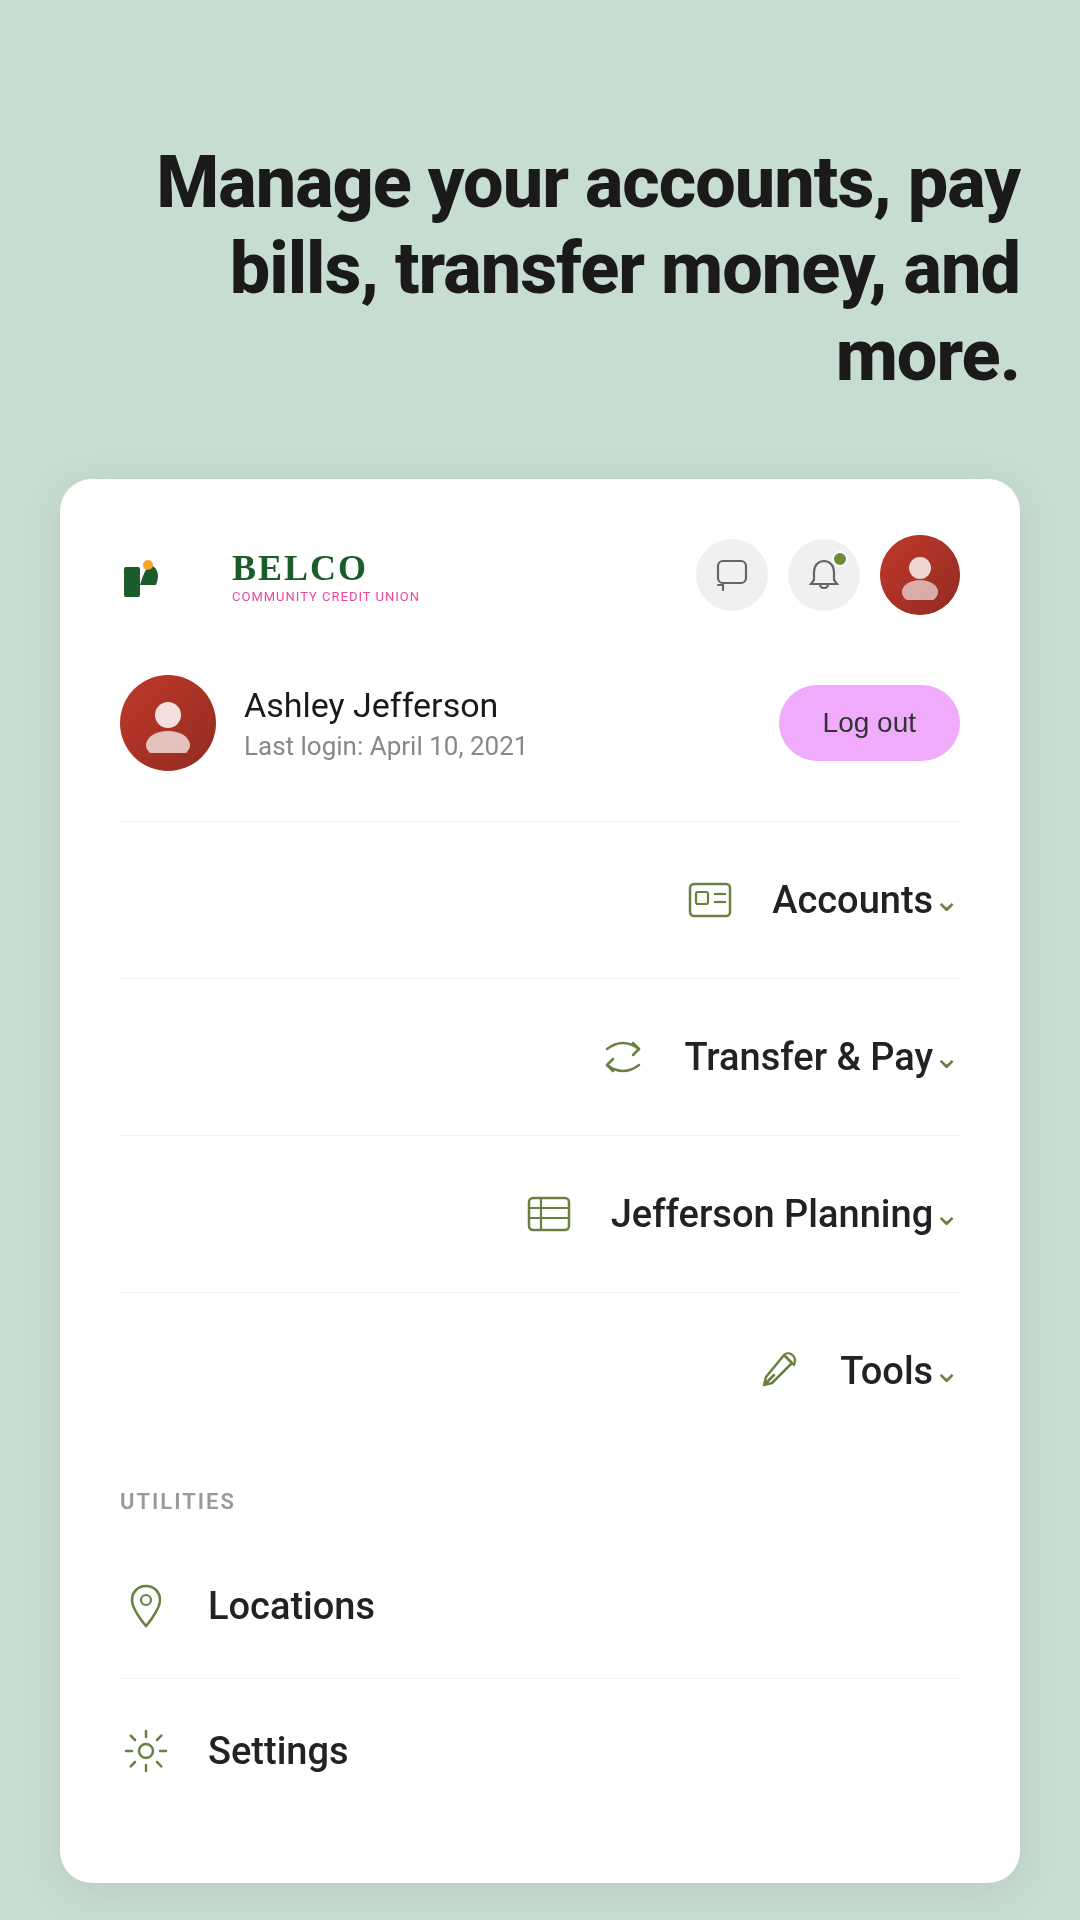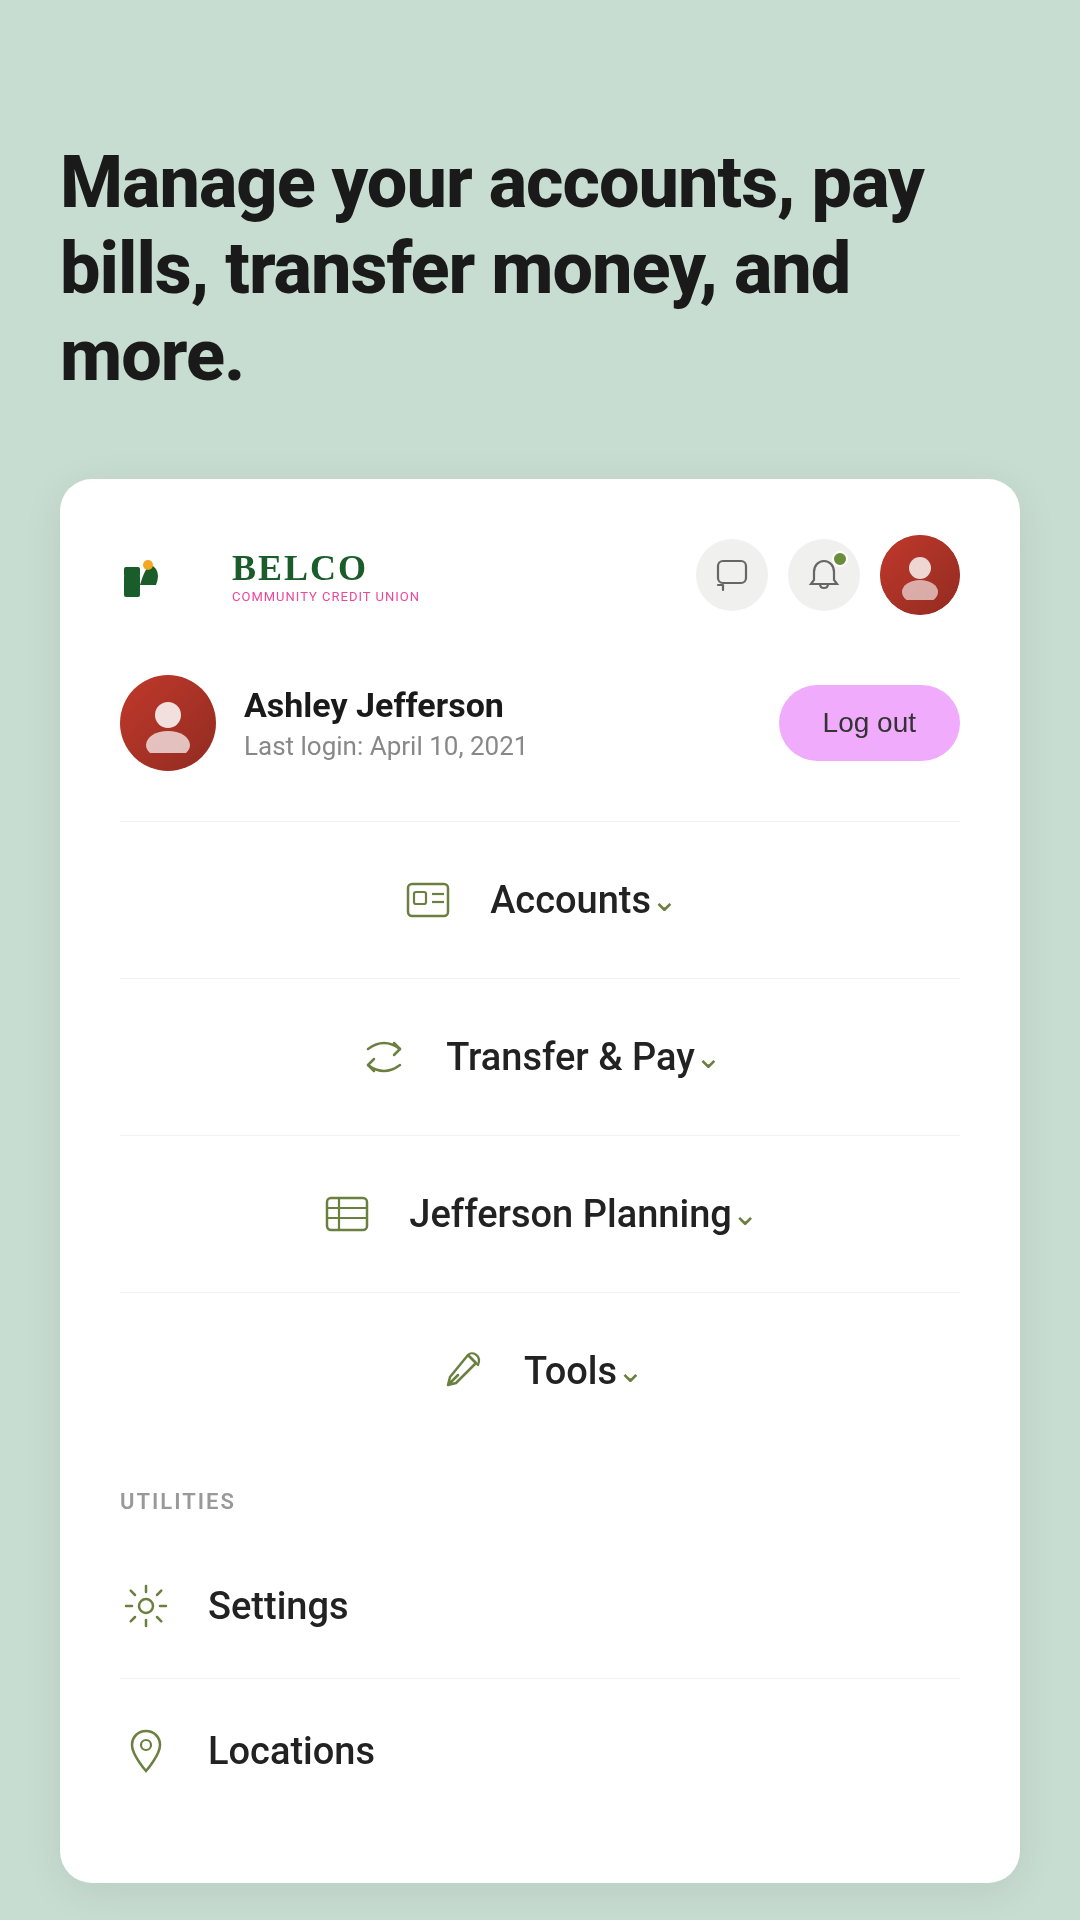--- a/index.html
+++ b/index.html
@@ -12,21 +12,21 @@
     body {
       width: 1080px;
       min-height: 1920px;
       background-color: #c8ddd1;
       font-family: -apple-system, BlinkMacSystemFont, 'Segoe UI', Roboto, sans-serif;
       overflow-x: hidden;
     }
 
     .hero-section {
       padding: 140px 60px 80px 60px;
-      text-align: left;
+      text-align: right;
     }
 
     .hero-title {
       font-size: 72px;
       font-weight: 800;
       color: #1a1a1a;
       line-height: 1.2;
       letter-spacing: -1px;
     }
 
@@ -150,21 +150,21 @@
       display: flex;
       align-items: center;
       justify-content: center;
       font-size: 36px;
       color: white;
       overflow: hidden;
     }
 
     .user-name {
       font-size: 34px;
-      font-weight: 700;
+      font-weight: 400;
       color: #1a1a1a;
     }
 
     .user-login {
       font-size: 26px;
       color: #888;
       margin-top: 6px;
     }
 
     .logout-btn {
@@ -186,21 +186,21 @@
     }
 
     
     .menu-section {
       padding: 0 60px;
     }
 
     .menu-item {
       display: flex;
       align-items: center;
-      justify-content: center;
+      justify-content: flex-end;
       padding: 52px 0;
       border-bottom: 1px solid #f2f2f2;
       cursor: pointer;
     }
 
     .menu-item:last-child {
       border-bottom: none;
     }
 
     .menu-item-left {
@@ -419,31 +419,31 @@
       <span class="chevron-icon">⌄</span>
     </div>
   </div>
 
   <div class="utilities-section">
     <div class="utilities-label">UTILITIES</div>
 
     <div class="utility-item">
       <div class="utility-icon">
         <svg class="icon-svg" viewBox="0 0 48 48" xmlns="http://www.w3.org/2000/svg">
+          <path d="M24 4 C16 4 10 10 10 18 C10 28 24 44 24 44 C24 44 38 28 38 18 C38 10 32 4 24 4Z" stroke="#6b8040" stroke-width="2.5" fill="none"></path>
+          <circle cx="24" cy="18" r="5" stroke="#6b8040" stroke-width="2.2" fill="none"></circle>
+        </svg>
+      </div>
+      <span class="utility-label">Locations</span>
+    </div>
+
+    <div class="utility-item">
+      <div class="utility-icon">
+        <svg class="icon-svg" viewBox="0 0 48 48" xmlns="http://www.w3.org/2000/svg">
           <circle cx="24" cy="24" r="7" stroke="#6b8040" stroke-width="2.5" fill="none"></circle>
           <path d="M24 4 L24 10 M24 38 L24 44 M4 24 L10 24 M38 24 L44 24 M8.7 8.7 L13 13 M35 35 L39.3 39.3 M39.3 8.7 L35 13 M13 35 L8.7 39.3" stroke="#6b8040" stroke-width="2.5" stroke-linecap="round"></path>
         </svg>
       </div>
       <span class="utility-label">Settings</span>
     </div>
-
-    <div class="utility-item">
-      <div class="utility-icon">
-        <svg class="icon-svg" viewBox="0 0 48 48" xmlns="http://www.w3.org/2000/svg">
-          <path d="M24 4 C16 4 10 10 10 18 C10 28 24 44 24 44 C24 44 38 28 38 18 C38 10 32 4 24 4Z" stroke="#6b8040" stroke-width="2.5" fill="none"></path>
-          <circle cx="24" cy="18" r="5" stroke="#6b8040" stroke-width="2.2" fill="none"></circle>
-        </svg>
-      </div>
-      <span class="utility-label">Locations</span>
-    </div>
   </div>
 
 </div>
 
 </body></html>

